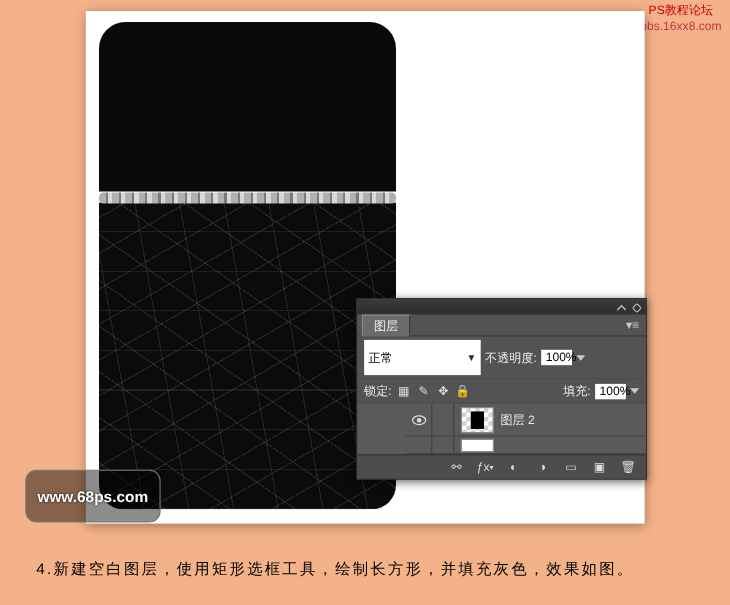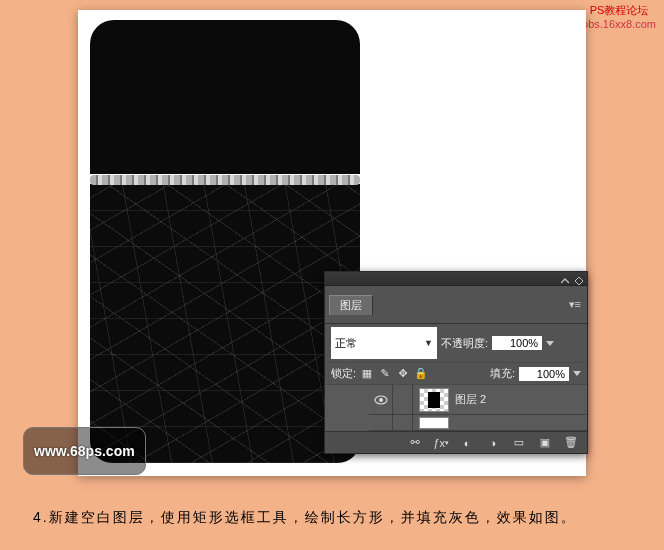--- a/index.html
+++ b/index.html
@@ -103,21 +103,21 @@
     }
     .mini-icon {
       width: 8px; height: 8px;
       display: inline-block;
     }
     .panel-tabs {
       display: flex;
       align-items: center;
       background: #535353;
       padding-left: 4px;
-      height: 38px;
+      height: 20px;
       border-bottom: 1px solid #333;
     }
     .tab {
       background: #6b6b6b;
       padding: 2px 10px;
       border-top: 1px solid #888;
       border-left: 1px solid #888;
       border-right: 1px solid #333;
       font-size: 11px;
       color: #eee;
@@ -145,21 +145,21 @@
       justify-content: space-between;
       padding: 16px 4px;
       font-size: 11px;
     }
     .blend-select .arrow { font-size: 9px; color: #333; }
     .label { color: #eee; }
     .pct-box {
       background: #fff;
       color: #000;
       padding: 1px 4px;
-      width: 50px;
+      width: 28px;
       text-align: right;
       font-size: 11px;
     }
     .tiny-arrow { width: 0; height: 0; border-left: 4px solid transparent; border-right: 4px solid transparent; border-top: 5px solid #ccc; }
     .lock-icons { display: flex; gap: 4px; align-items: center; }
     .lock-glyph { width: 14px; height: 14px; display: flex; align-items:center; justify-content:center; color:#ddd; font-size:11px; }
     .layer-list {
       background: #5a5a5a;
     }
     .layer-row {

